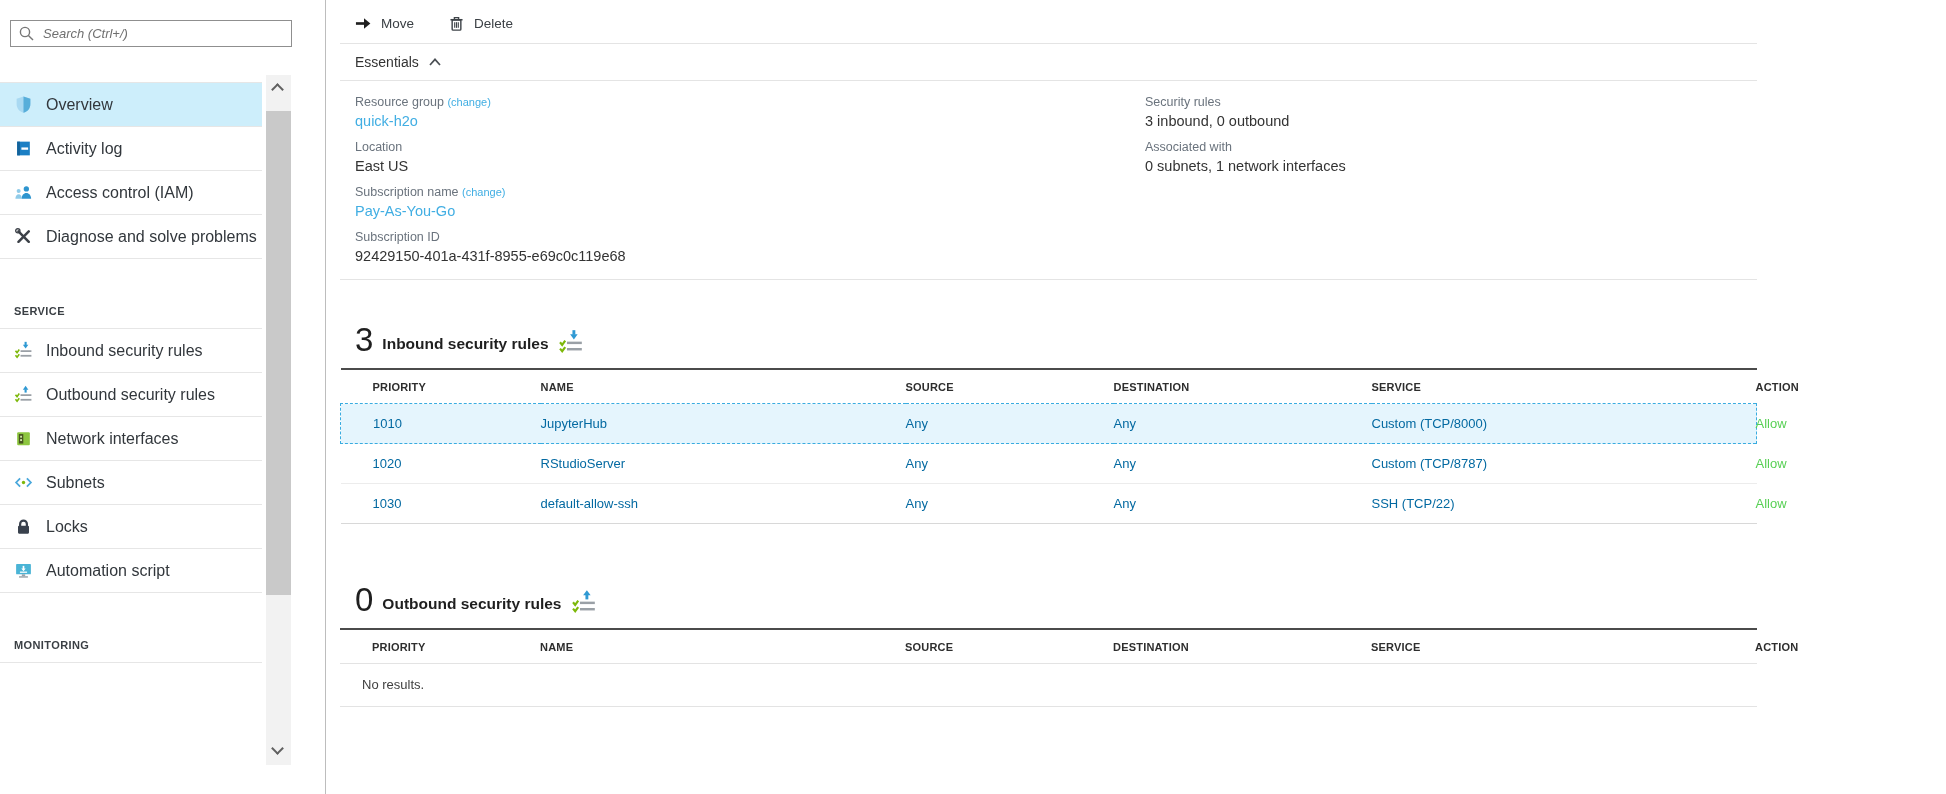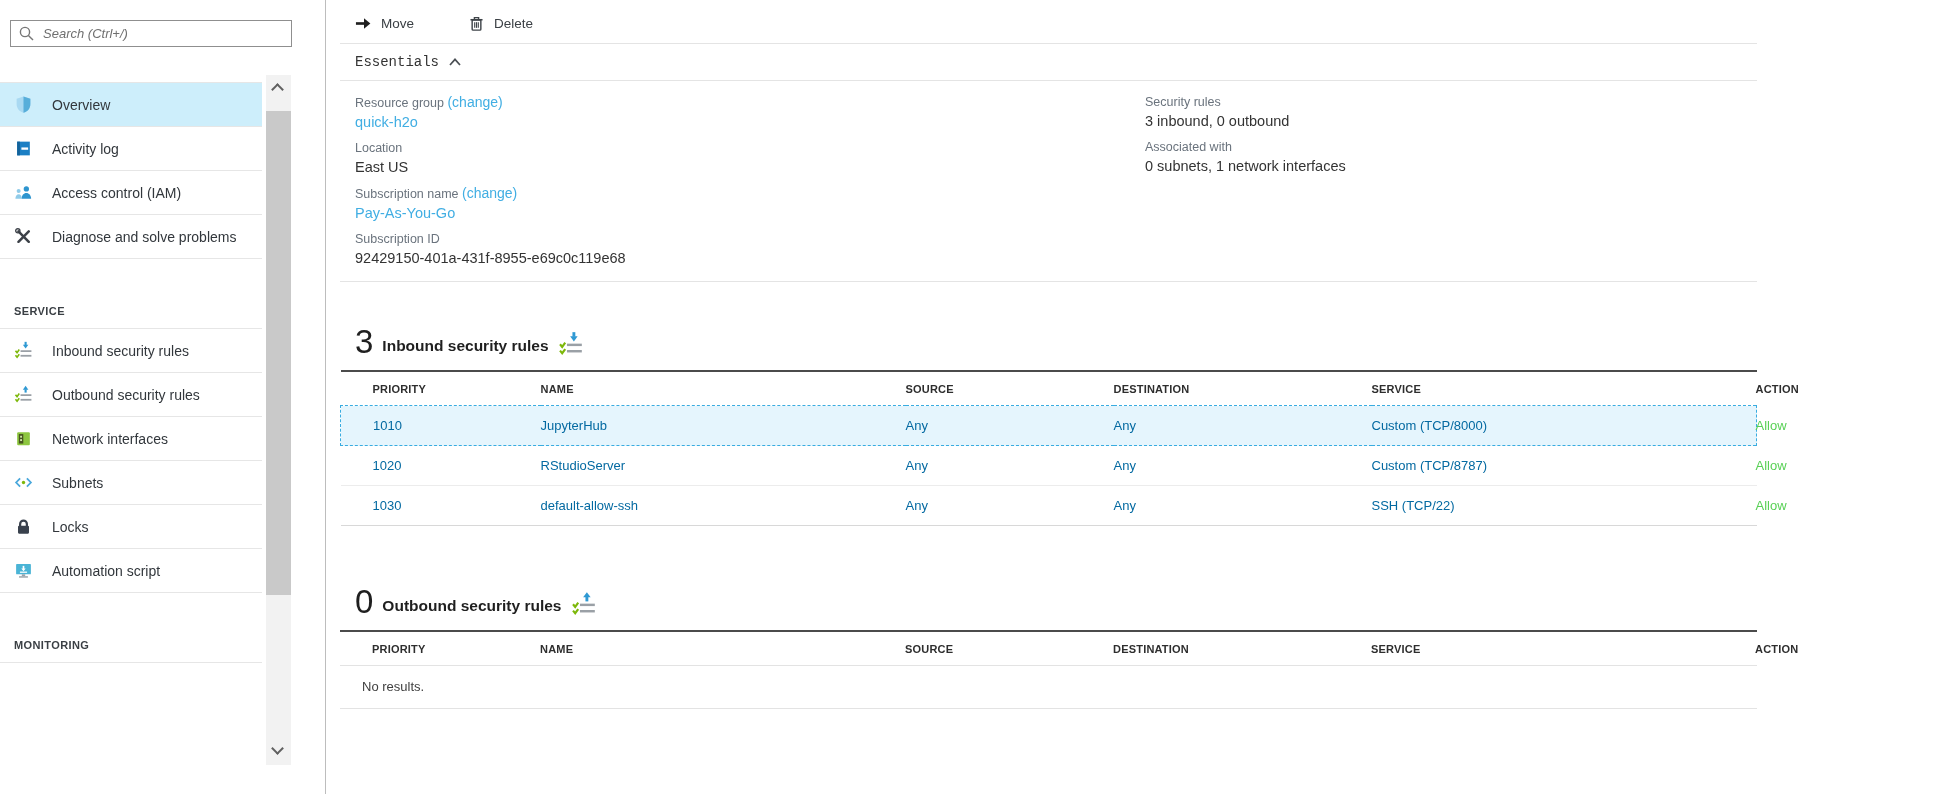--- a/index.html
+++ b/index.html
@@ -13,48 +13,48 @@
   .search-wrap input { width:100%; height:100%; border:1px solid #8f8f8f; background:#fff;
     font-family:inherit; font-size:13px; font-style:italic; color:#444; padding:0 6px 0 32px; outline:none; }
   .search-wrap input::placeholder { color:#6f6f6f; font-style:italic; }
   .search-wrap svg { position:absolute; left:8px; top:5px; }
 
   .menu { position:absolute; left:0; top:82px; width:262px; border-top:1px solid #e6e6e6; }
   .menu-item { display:flex; align-items:center; height:44px; border-bottom:1px solid #e6e6e6;
     cursor:pointer; background:#fff; }
   .menu-item.selected { background:#cdeefb; }
   .menu-item svg { width:19px; height:19px; margin-left:14px; flex:0 0 19px; }
-  .menu-item .lbl { margin-left:19px; font-size:14px; color:#32373c; white-space:nowrap; }
+  .menu-item .lbl { margin-left:13px; font-size:16px; color:#32373c; white-space:nowrap; }
   .menu-header { height:70px; display:flex; align-items:flex-end; padding:0 0 11px 14px;
     border-bottom:1px solid #e6e6e6; font-size:11px; font-weight:bold; letter-spacing:.4px; color:#3a3f44; }
 
   
   .sb-scroll { position:absolute; left:266px; top:75px; width:25px; height:690px; background:#f2f2f2; }
   .sb-btn { position:absolute; left:0; width:25px; height:26px; background:#f2f2f2; cursor:pointer; }
   .sb-btn.up { top:0; } .sb-btn.down { bottom:0; }
   .sb-btn i { position:absolute; left:7px; width:9px; height:9px; border-left:2px solid #606060; border-top:2px solid #606060; }
   .sb-btn.up i { top:10px; transform:rotate(45deg); }
   .sb-btn.down i { top:5px; transform:rotate(225deg); }
   .sb-thumb { position:absolute; left:0; top:36px; width:25px; height:484px; background:#c9c9c9; cursor:grab; }
 
   .v-divider { position:absolute; left:325px; top:0; width:1px; height:100%; background:#bdbdbd; }
 
   
   .main { position:absolute; left:326px; top:0; right:0; bottom:0; padding:0 21px 0 14px; }
-  .toolbar { display:flex; align-items:center; gap:54px; padding:15px 0 11px 15px; }
+  .toolbar { display:flex; align-items:center; gap:34px; padding:15px 0 11px 15px; }
   .tb-btn { display:flex; align-items:center; gap:9px; font-size:13.5px; color:#3b4045; cursor:pointer; }
   .hr { border-top:1px solid #e4e4e4; }
-  .ess-head { display:flex; align-items:center; gap:9px; padding:10px 0 10px 15px; font-size:14px; color:#333;font-family:Liberation Mono, monospace; }
+  .ess-head { display:flex; align-items:center; gap:9px; padding:10px 0 10px 15px; font-size:14px; color:#333; }
   .ess-head svg { cursor:pointer; }
 
   .ess-body { display:flex; padding:13px 0 12px 15px; }
   .ess-col-l { width:790px; }
   .pair { margin-bottom:7px; }
   .pair .lab { font-size:12.5px; color:#6a737d; line-height:17px; }
-  .pair .lab .chg { color:var(--link); font-size:14px; cursor:pointer; }
+  .pair .lab .chg { color:var(--link); font-size:11px; cursor:pointer; }
   .pair .val { font-size:14.5px; color:#333; line-height:21px; }
   .pair .val.link { color:var(--link); cursor:pointer; }
   .ess-bottom { margin-bottom:0; }
 
   .section { margin-top:44px; }
   .section.outbound { margin-top:60px; }
   .sec-title { display:flex; align-items:flex-end; gap:9px; padding-left:15px; margin-bottom:12px; }
   .sec-title .count { font-size:33px; line-height:32px; font-weight:400; color:#1f1f1f; }
   .sec-title .name { font-size:15.5px; font-weight:bold; color:#1f1f1f; padding-bottom:3px; }
   .sec-title svg { width:26px; height:26px; margin-bottom:1px; }

